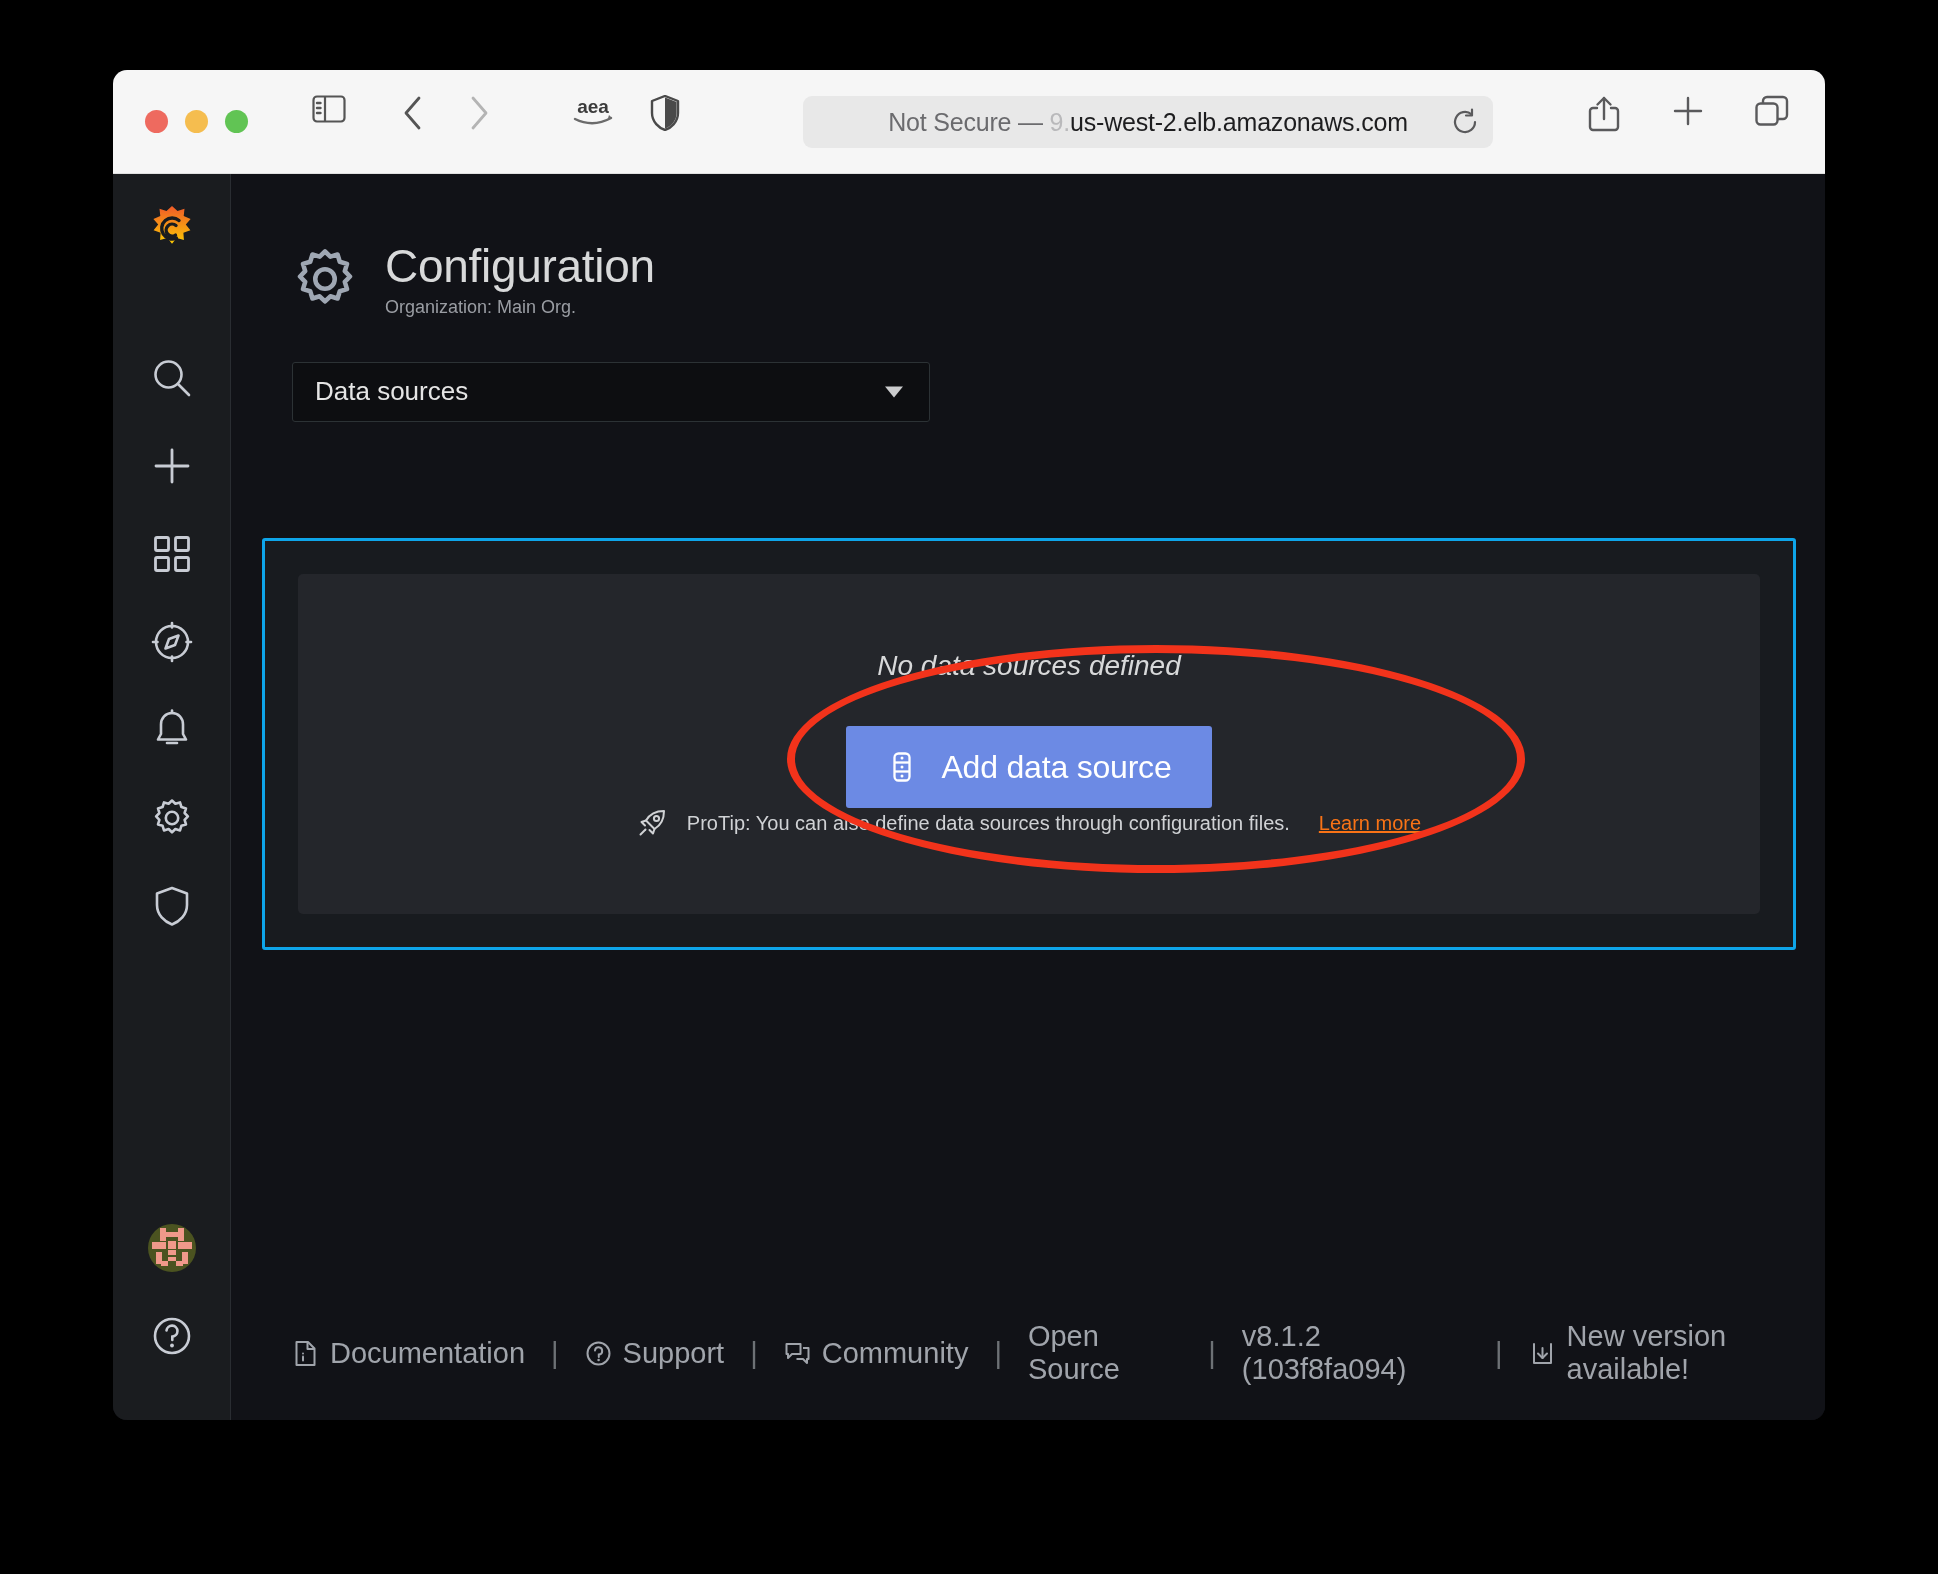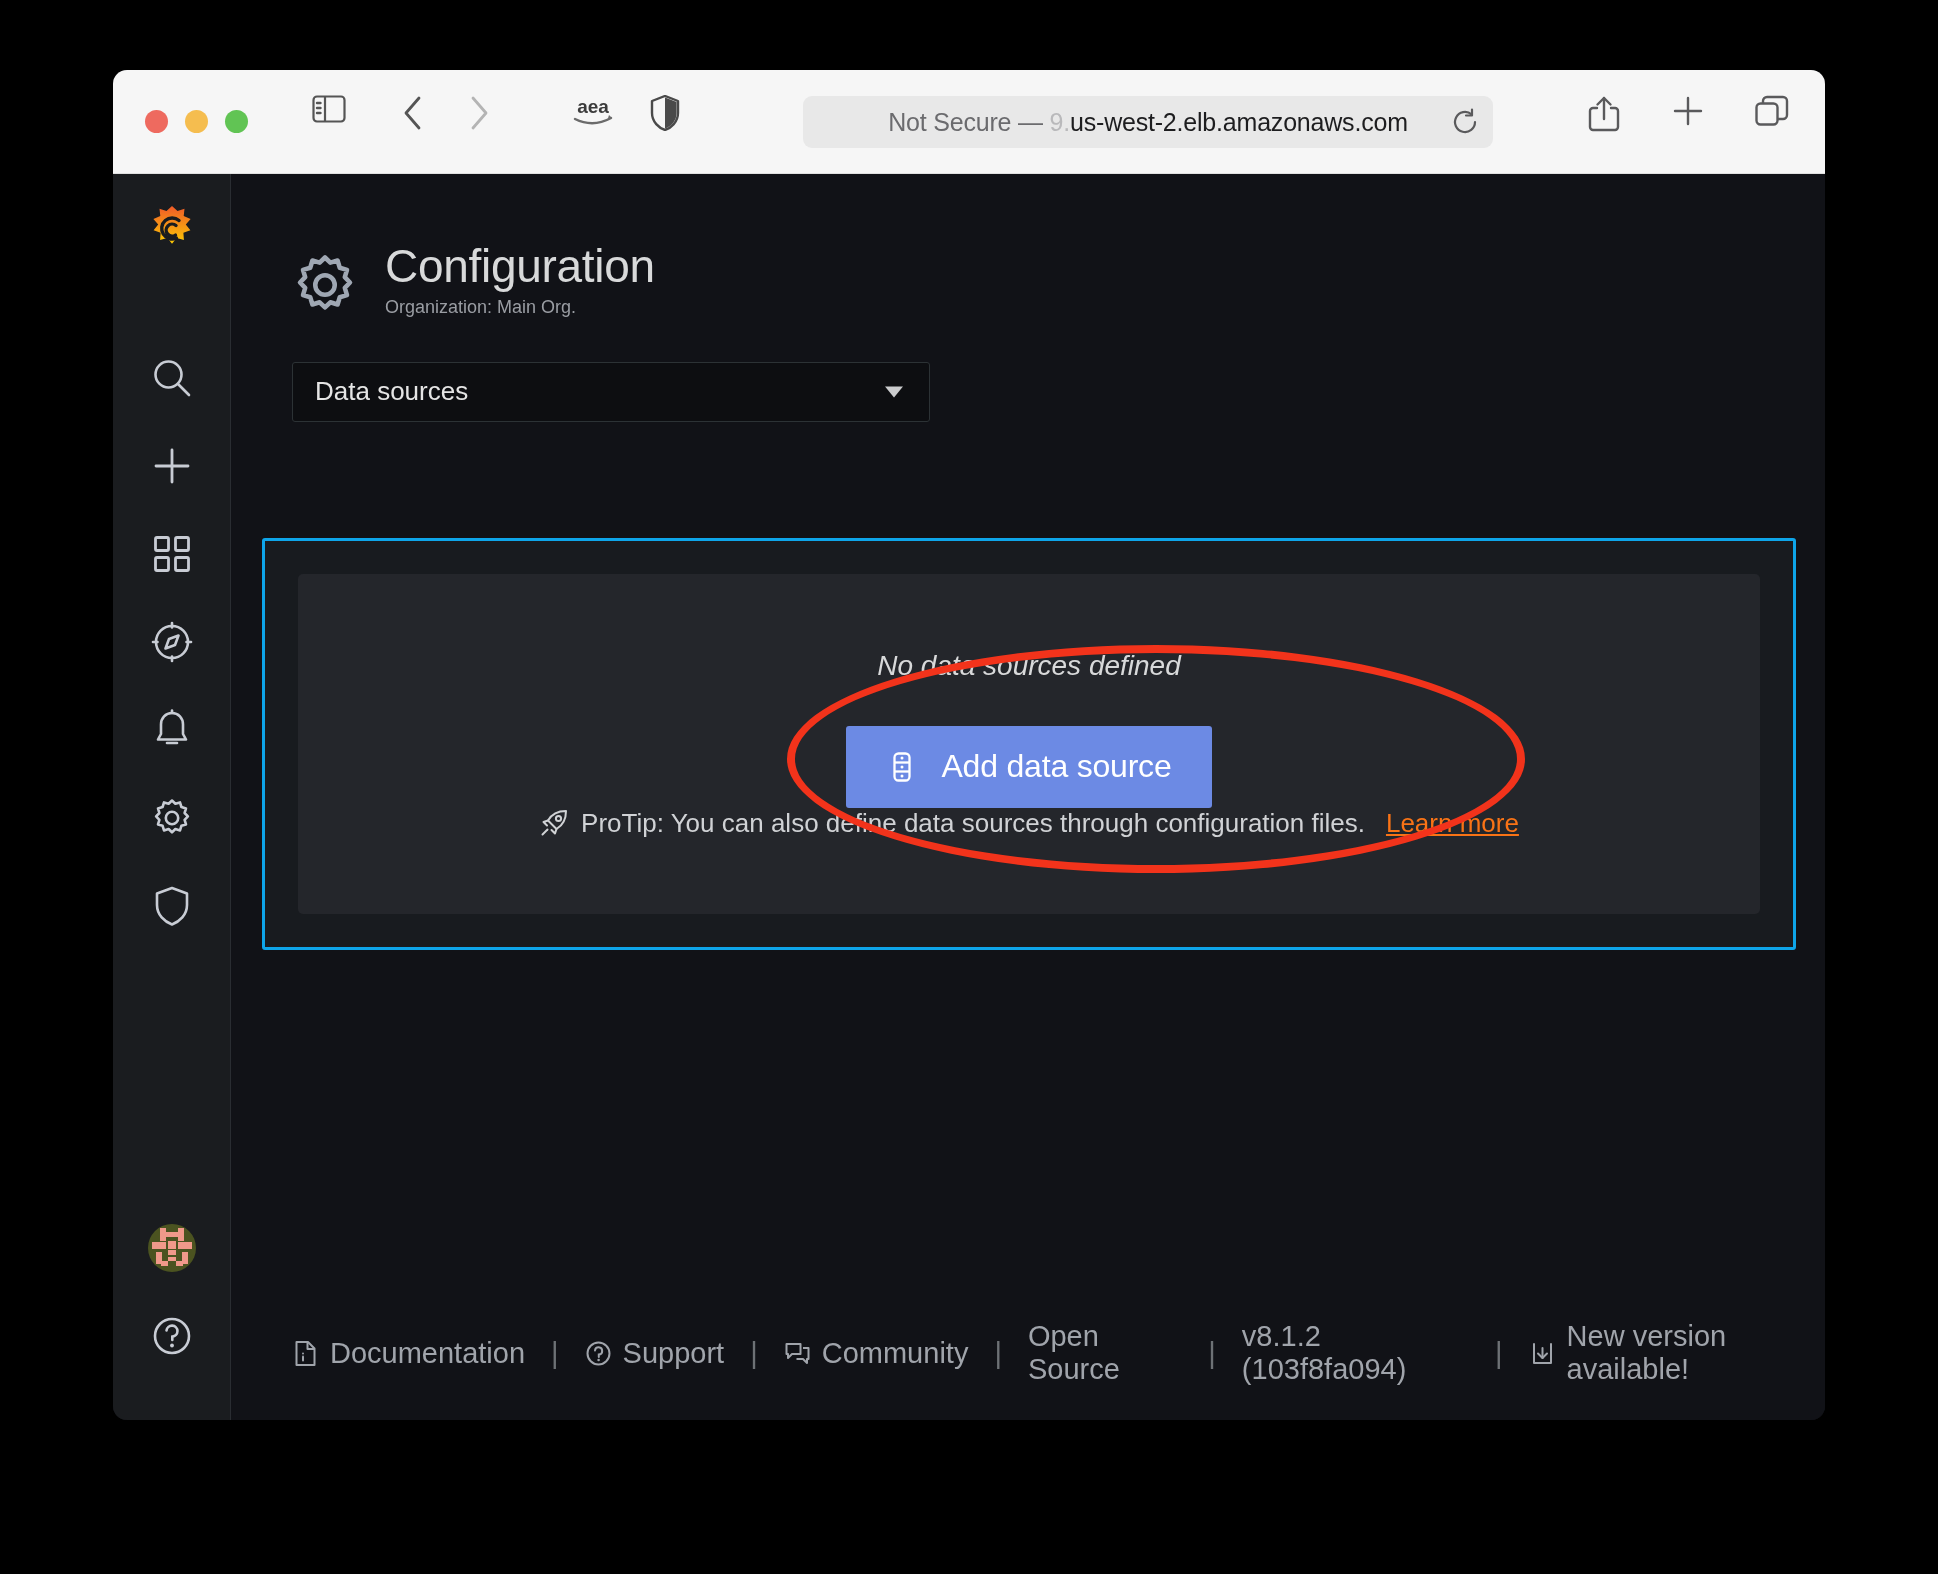--- a/index.html
+++ b/index.html
@@ -115,21 +115,21 @@
 
   
   #grafana-main {
     flex: 1 1 auto;
     position: relative;
     background: #111217;
     overflow: hidden;
   }
 
   #page-header {
-    display: flex; align-items: flex-end;
+    display: flex; align-items: flex-start;
     margin: 72px 17px 0 61px;
   }
   #config-gear-icon { width: 66px; height: 66px; color: #9fa7b3; flex: 0 0 auto; }
   #page-header-text { margin-left: 27px; margin-top: -6px; }
   #page-title {
     font-size: 46px; font-weight: 400; color: #d8d9da;
     letter-spacing: -0.3px; line-height: 1.15;
   }
   #page-subtitle {
     font-size: 18px; color: #9a9da3; margin-top: 4px;
@@ -184,22 +184,22 @@
     height: 82px;
     padding: 0 40px;
     display: flex; align-items: center; gap: 23px;
     font-family: "Liberation Sans", sans-serif;
     font-size: 32px; font-weight: normal;
     cursor: pointer;
     letter-spacing: -0.2px;
   }
   #database-icon { width: 32px; height: 32px; flex: 0 0 auto; }
   #protip-row {
-    display: flex; align-items: center; gap: 12px;
-    font-size: 26px; color: #d0d2d5;
+    display: flex; align-items: center; gap: 20px;
+    font-size: 20px; color: #d0d2d5;
   }
   #rocket-icon { width: 30px; height: 30px; flex: 0 0 auto; color: #d0d2d5; }
   #protip-learn-more {
     color: #f97316; text-decoration: underline; margin-left: 9px;
   }
 
   
   #annotation-ellipse {
     position: absolute;
     left: 556px; top: 471px;

